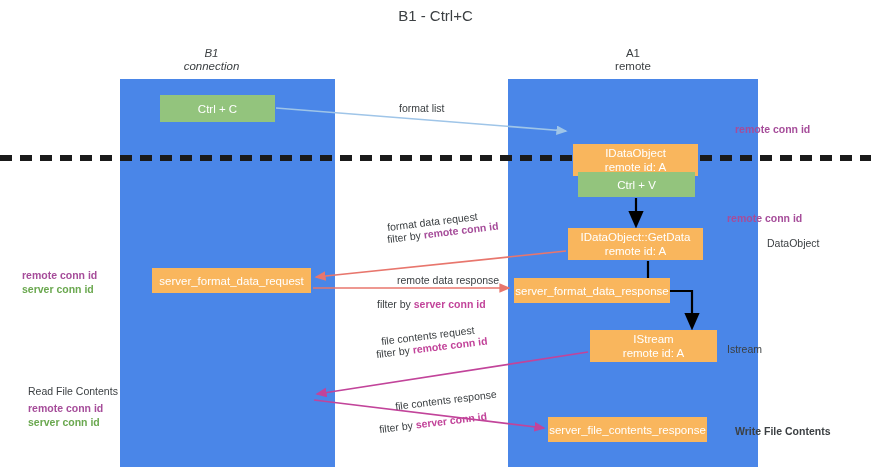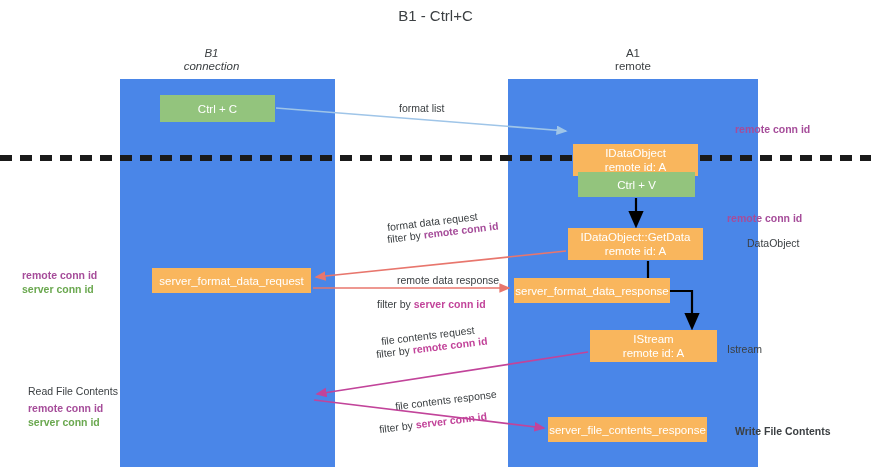--- a/index.html
+++ b/index.html
@@ -78,21 +78,21 @@
   #lbl-fcresp2{left:380px;top:422px;}
 
   
   .side{position:absolute;font-size:10.5px;line-height:14px;white-space:nowrap;}
   .side .purple{color:#a64d9a;font-weight:bold;display:block;}
   .side .green-t{color:#6aa84f;font-weight:bold;display:block;}
   .side .plain{color:#3c4043;display:block;}
 
   #side-remote1{left:735px;top:122px;}
   #side-remote2{left:727px;top:211px;}
-  #side-dataobject{left:707px;top:236px;padding-left:40px;}
+  #side-dataobject{left:727px;top:236px;padding-left:40px;}
   #side-istream{left:727px;top:342px;}
   #side-write{left:735px;top:424px;font-weight:bold;}
   #side-left-1{left:22px;top:268px;text-align:left;}
   #side-read{left:28px;top:384px;}
   #side-left-2{left:28px;top:401px;}
 
   svg#wires{position:absolute;left:0;top:0;width:871px;height:467px;overflow:visible;}
 </style>
 </head>
 <body>

